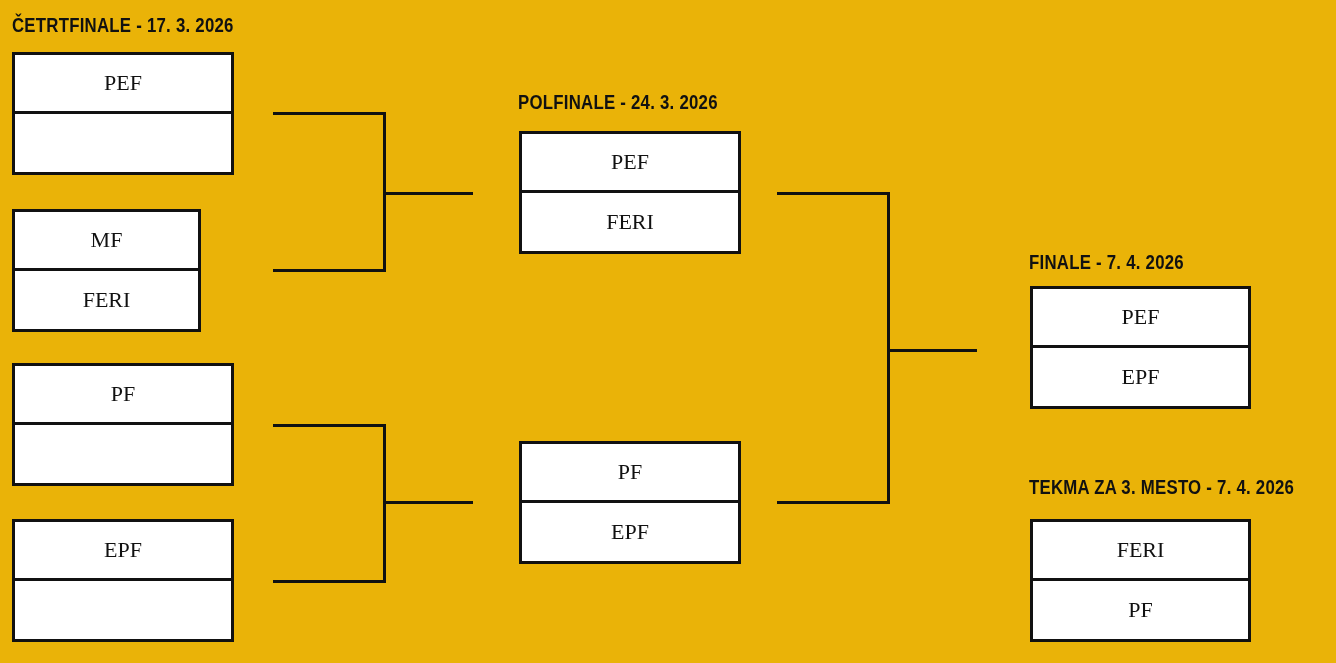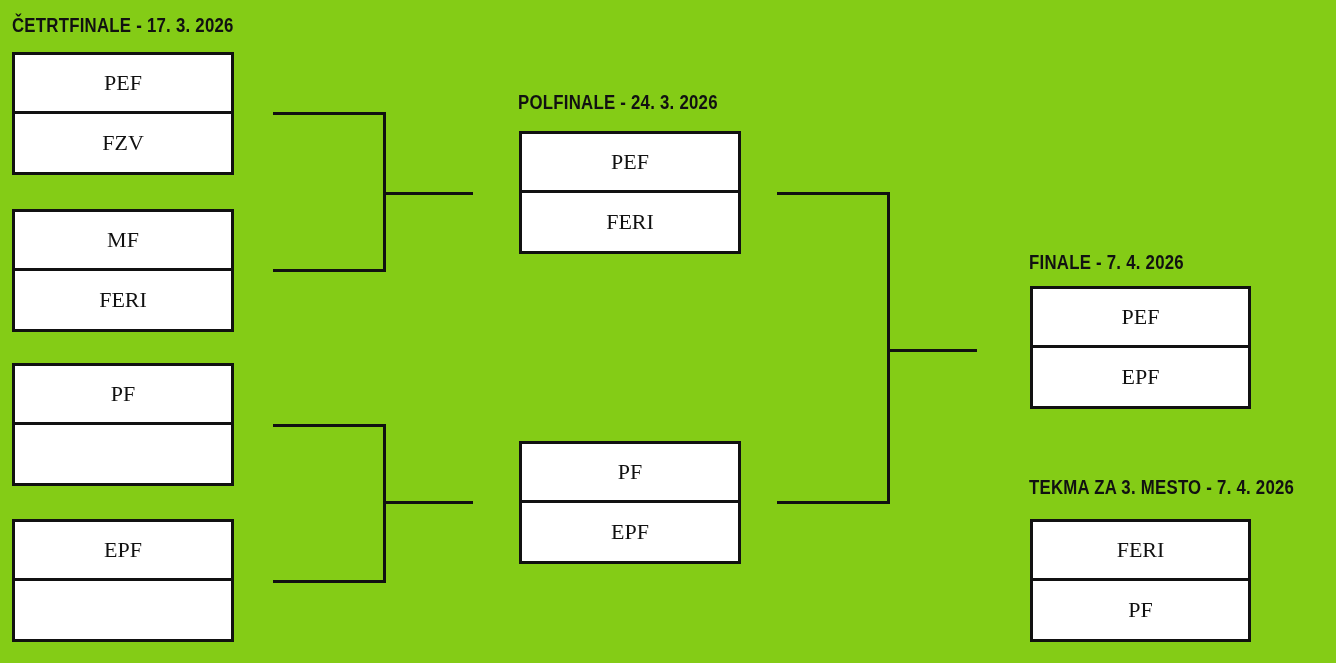--- a/index.html
+++ b/index.html
@@ -4,21 +4,21 @@
 <style>
   html, body {
     margin: 0;
     padding: 0;
     background: #ffffff;
   }
   #root {
     position: relative;
     width: 1336px;
     height: 663px;
-    background: #84cc16;
+    background: #eab308;
     overflow: hidden;
     font-family: "Liberation Serif", serif;
   }
   .round-title {
     position: absolute;
     font-family: "Liberation Sans", sans-serif;
     font-weight: bold;
     font-size: 21px;
     letter-spacing: 0.3px;
     color: #111111;
@@ -61,24 +61,23 @@
   <div class="round-title" style="left:12px; top:13px;">ČETRTFINALE - 17. 3. 2026</div>
 
   <div class="round-title" style="left:518px; top:90px;">POLFINALE - 24. 3. 2026</div>
 
   <div class="round-title" style="left:1029px; top:250px;">FINALE - 7. 4. 2026</div>
 
   <div class="round-title" style="left:1029px; top:475px;">TEKMA ZA 3. MESTO - 7. 4. 2026</div>
 
   <div class="match" style="left:12px; top:52px; width:222px; height:123px;">
     <div class="slot top">PEF</div>
-    <div class="slot bottom">FZV</div>
   </div>
 
-  <div class="match" style="left:12px; top:209px; width:222px; height:123px;">
+  <div class="match" style="left:12px; top:209px; width:189px; height:123px;">
     <div class="slot top">MF</div>
     <div class="slot bottom">FERI</div>
   </div>
 
   <div class="match" style="left:12px; top:363px; width:222px; height:123px;">
     <div class="slot top">PF</div>
   </div>
 
   <div class="match" style="left:12px; top:519px; width:222px; height:123px;">
     <div class="slot top">EPF</div>

